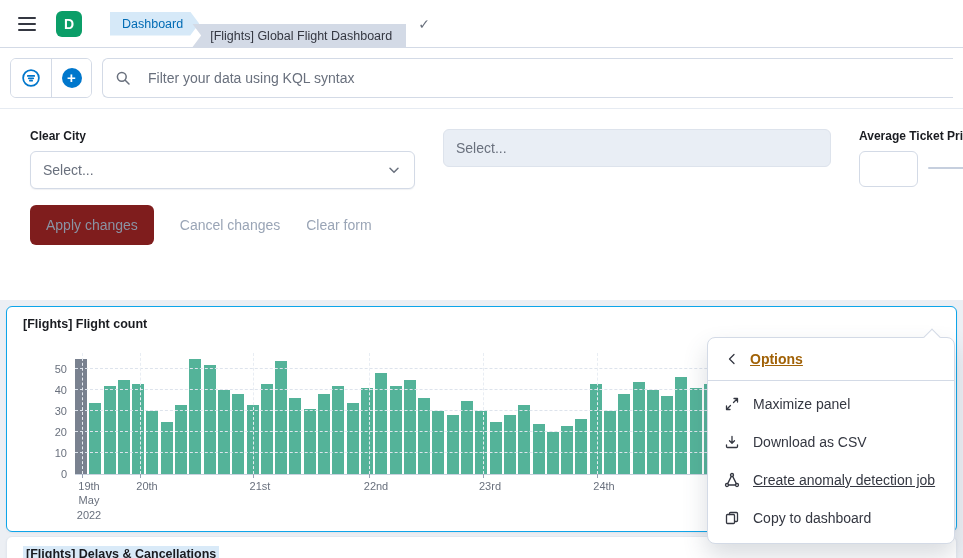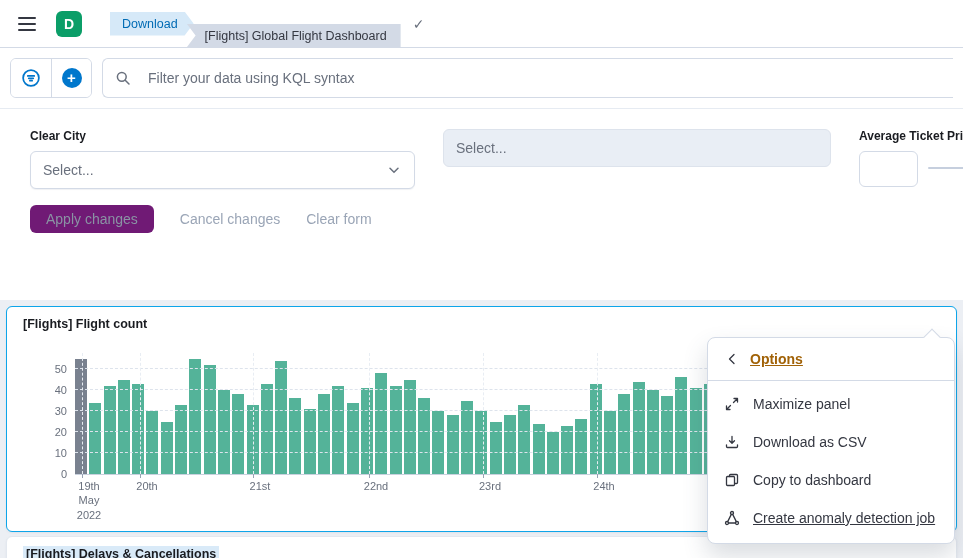--- a/index.html
+++ b/index.html
@@ -65,21 +65,21 @@
   }
   .select.outlined { width:385px; background:#fff; border:1px solid #d3dae6; box-shadow:0 1px 1px rgba(152,162,179,.15);}
   .select.filled { width:388px; background:#e9eef5; border:1px solid #dde3ec; }
   .price-field { flex:1; min-width:120px; }
   .price-row { display:flex; align-items:flex-start; gap:10px; }
   .price-input { width:68px; height:36px; border:1px solid #d3dae6; border-radius:6px; background:#fff; }
   .slider { position:relative; width:60px; margin-top:16px; }
   .slider-track { height:2px; background:#c6cfde; border-radius:1px; }
   .buttons-row { display:flex; align-items:center; gap:26px; margin-top:16px; }
   .btn-apply {
-    background:#701a75; color:#8a93a4; border:none; border-radius:6px; height:28px;
+    background:#7f1d1d; color:#8a93a4; border:none; border-radius:6px; height:40px;
     padding:0 16px; font-size:14px; font-weight:500; font-family:inherit; cursor:pointer;
   }
   .btn-text { background:none; border:none; color:#9aa5b6; font-size:14px; font-weight:500; font-family:inherit; cursor:pointer; }
 
   
   .chart-panel {
     margin:6px 6px 0; background:#fff; border:1px solid #0ea5e9; border-radius:6px;
     height:226px; position:relative; box-shadow:0 1px 2px rgba(152,162,179,.15);
   }
   .panel-title { padding:10px 16px 0; font-size:12.5px; font-weight:bold; color:#1a1c21; }
@@ -129,21 +129,21 @@
 <body>
 
 <div class="header">
   <button class="hamburger">
     <span></span>
       <span></span>
       <span></span>
   </button>
   <div class="logo">D</div>
   <div class="breadcrumbs">
-    <div class="crumb-section">Download</div>
+    <div class="crumb-section">Dashboard</div>
     <div class="crumb-page">[Flights] Global Flight Dashboard</div>
     <span class="crumb-check">✓</span>
   </div>
 </div>
 
 <div class="querybar">
   <div class="filter-group">
     <button>
       <svg width="20" height="20" viewBox="0 0 16 16">
         <circle class="icon-blue" cx="8" cy="8" r="6.3"></circle>
@@ -317,30 +317,30 @@
         <path class="icon-stroke" d="M9.5 6.5 L13.5 2.5 M10 2.5 h3.5 v3.5 M6.5 9.5 L2.5 13.5 M2.5 10 v3.5 h3.5"></path>
       </svg>
       <span class="mi-label">Maximize panel</span>
     </div>
     <div class="menu-item">
       <svg width="16" height="16" viewBox="0 0 16 16">
         <path class="icon-stroke" d="M8 2.5 v6.5 M5.5 6.7 L8 9.2 L10.5 6.7 M2.5 10.8 v1.7 a1 1 0 0 0 1 1 h9 a1 1 0 0 0 1 -1 v-1.7"></path>
       </svg>
       <span class="mi-label">Download as CSV</span>
     </div>
-    <div class="menu-item">
-      <svg width="16" height="16" viewBox="0 0 16 16">
-        <rect class="icon-stroke" x="2.5" y="4.5" width="8" height="9" rx="1"></rect>
-        <path class="icon-stroke" d="M5.5 4.5 v-1 a1 1 0 0 1 1 -1 h6 a1 1 0 0 1 1 1 v7 a1 1 0 0 1 -1 1 h-1.2"></path>
-      </svg>
-      <span class="mi-label">Copy to dashboard</span>
-    </div>
     <div class="menu-item hovered">
       <svg width="16" height="16" viewBox="0 0 16 16">
         <circle class="icon-stroke" cx="8" cy="3" r="1.5"></circle>
         <circle class="icon-stroke" cx="3" cy="13" r="1.5"></circle>
         <circle class="icon-stroke" cx="13" cy="13" r="1.5"></circle>
         <path class="icon-stroke" d="M7.3 4.4 L3.7 11.6 M8.7 4.4 L12.3 11.6 M4.6 13 h6.8"></path>
       </svg>
       <span class="mi-label">Create anomaly detection job</span>
     </div>
+    <div class="menu-item">
+      <svg width="16" height="16" viewBox="0 0 16 16">
+        <rect class="icon-stroke" x="2.5" y="4.5" width="8" height="9" rx="1"></rect>
+        <path class="icon-stroke" d="M5.5 4.5 v-1 a1 1 0 0 1 1 -1 h6 a1 1 0 0 1 1 1 v7 a1 1 0 0 1 -1 1 h-1.2"></path>
+      </svg>
+      <span class="mi-label">Copy to dashboard</span>
+    </div>
   </div>
 </div>
 
 </body></html>

